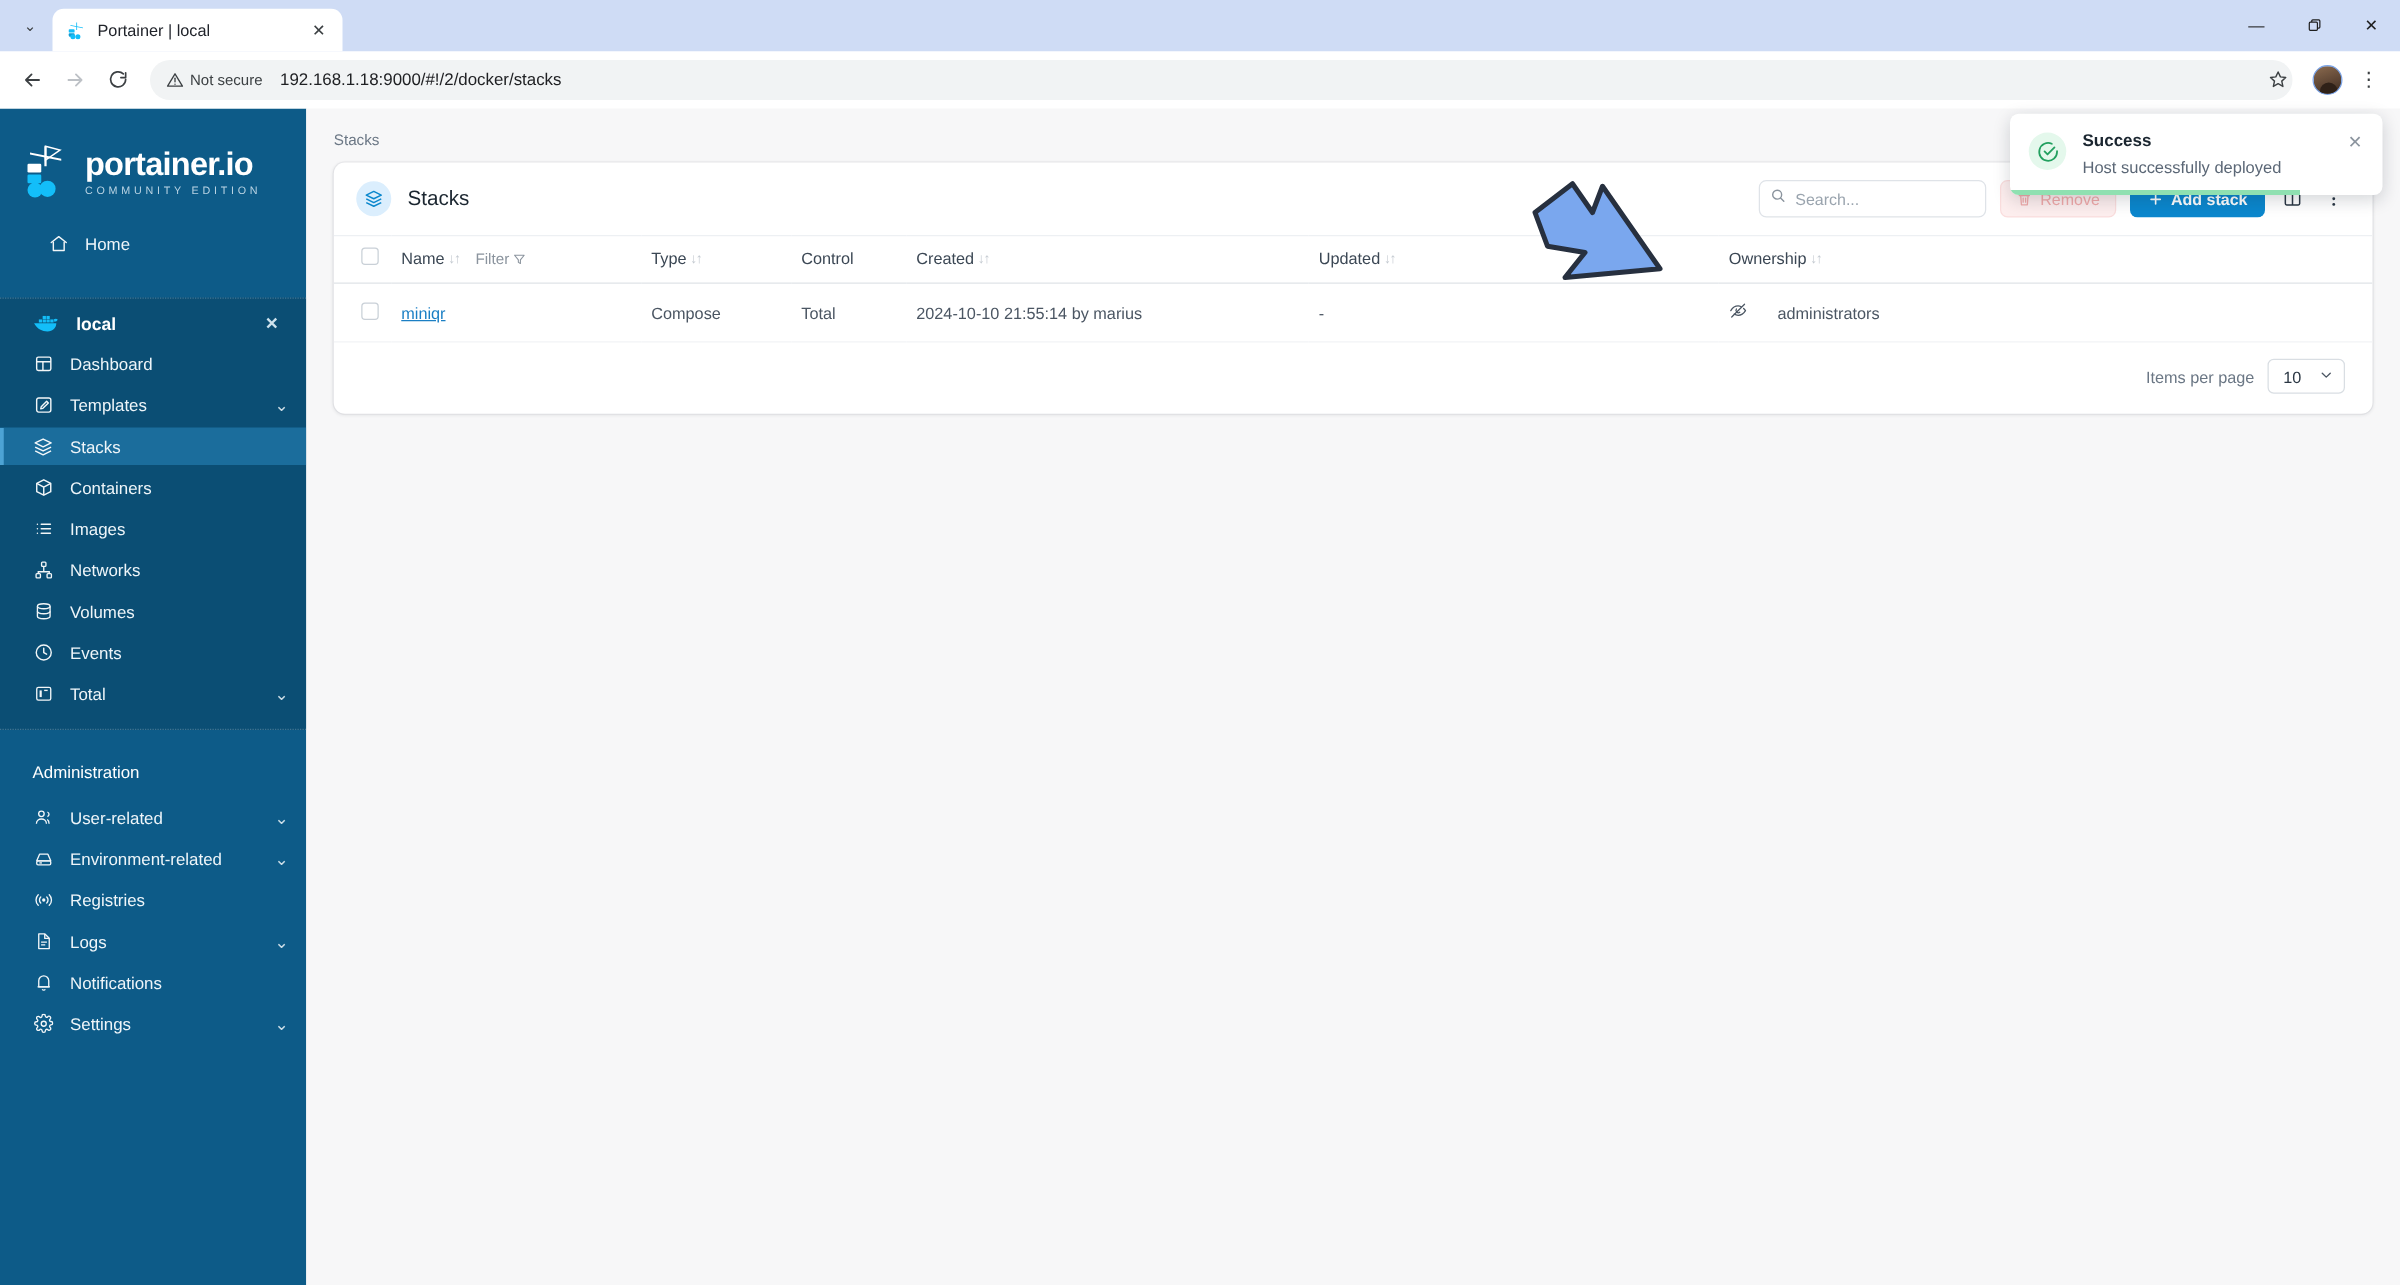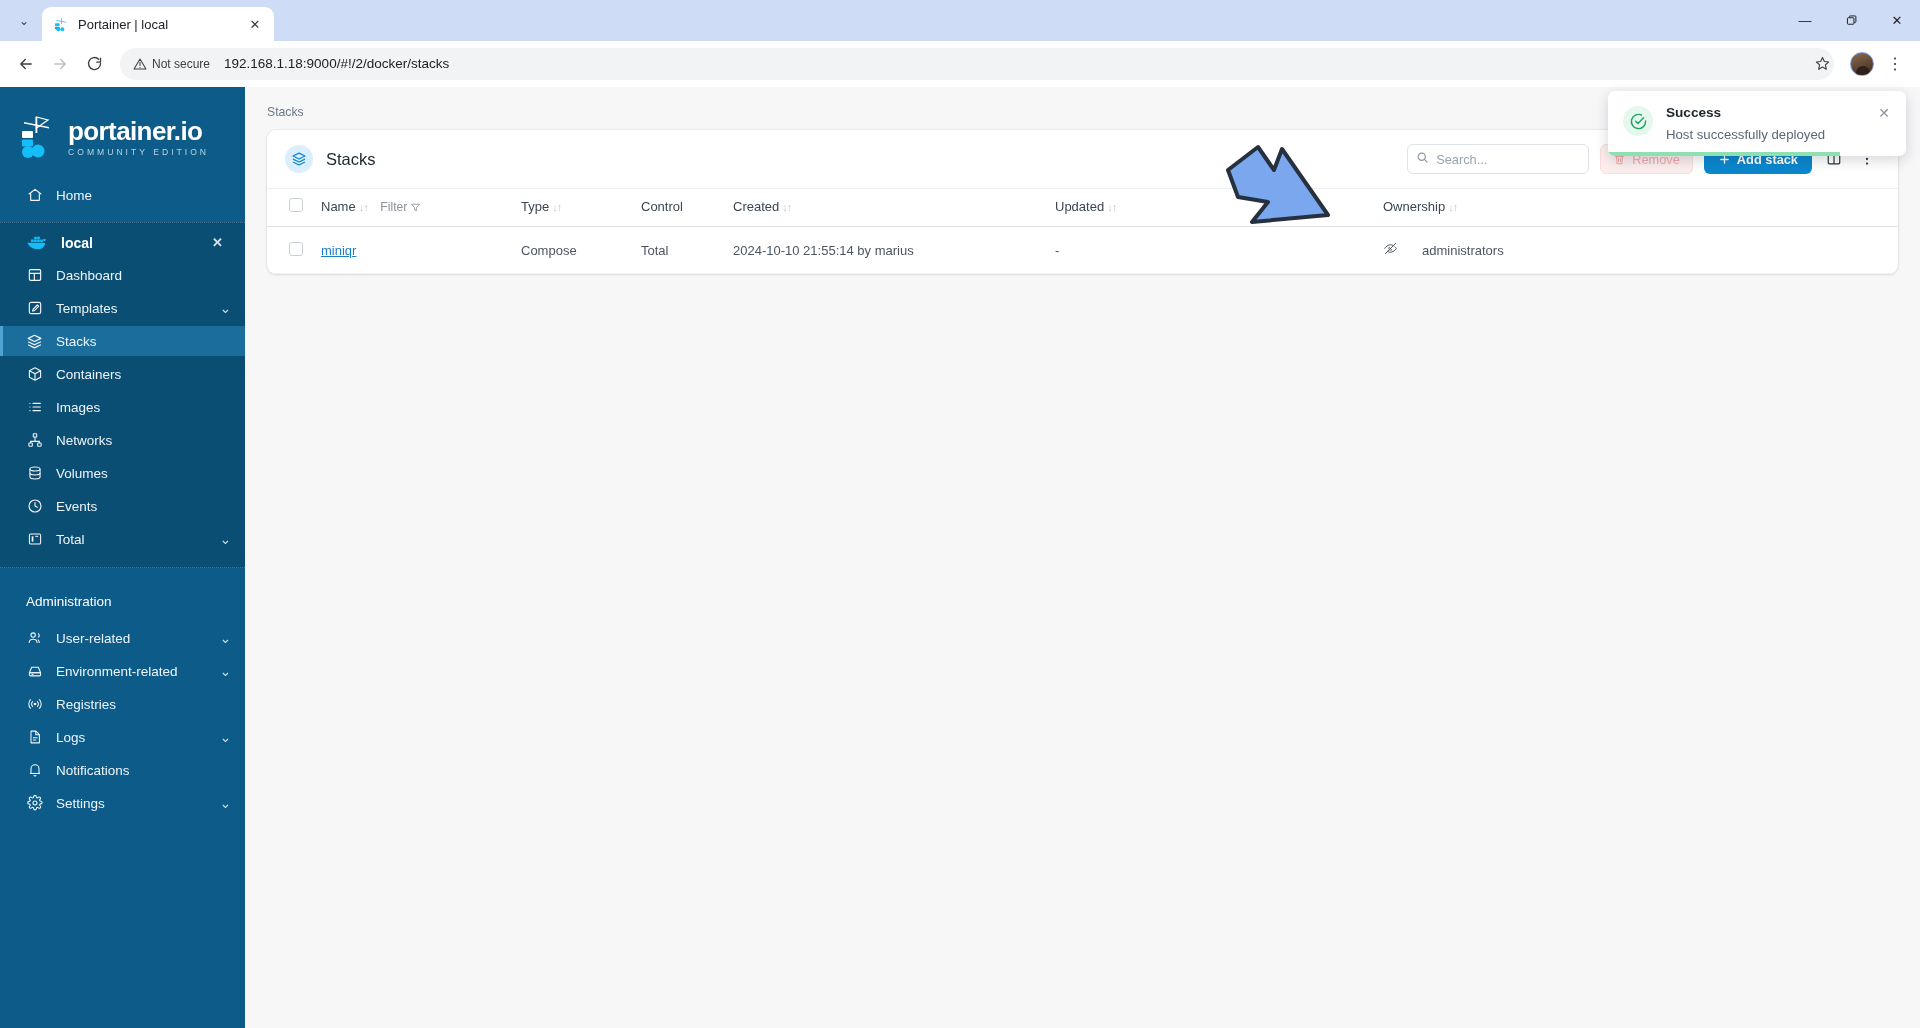--- a/index.html
+++ b/index.html
@@ -205,21 +205,21 @@
     margin: 3px 0;
   }
   .side-item .ico {
     width: 17px; height: 17px;
     display: flex; align-items: center; justify-content: center;
     flex: 0 0 auto;
     opacity: .95;
   }
   .side-item .lbl { flex: 1; white-space: nowrap; }
   .side-item .chev { opacity: .85; }
-  .side-item.home { padding-left: 26px; margin-bottom: 12px; }
+  .side-item.home { padding-left: 38px; margin-bottom: 28px; }
 
   .env-group {
     background: #0b4e74;
     padding: 6px 0 10px 0;
     border-top: 1px dotted rgba(255,255,255,.22);
     border-bottom: 1px dotted rgba(255,255,255,.22);
   }
   .env-head {
     display: flex; align-items: center;
     gap: 13px;
@@ -896,20 +896,31 @@
                     <path d="M3.8 20.2 20.2 3.8"></path>
                   </svg>
                 </span>
                 <span>administrators</span>
               </span>
             </td>
           </tr>
         </tbody>
       </table>
 
+      <div class="table-footer">
+        <span>Items per page</span>
+        <span class="per-page-select">
+          <span>10</span>
+          <span>
+            <svg width="12" height="12" viewBox="0 0 24 24" fill="none" stroke="#4b5663" stroke-width="2.2" stroke-linecap="round" stroke-linejoin="round">
+                <path d="M5.6 9.2 12 15.4l6.4-6.2"></path>
+              </svg>
+          </span>
+        </span>
+      </div>
     </section>
 
     <div class="toast">
       <span class="toast-ico-wrap">
         <svg width="19" height="19" viewBox="0 0 24 24" fill="none" stroke="#22a05f" stroke-width="1.8" stroke-linecap="round" stroke-linejoin="round">
           <path d="M21 11.2V12a9 9 0 1 1-5.3-8.2"></path>
             <path d="M8.4 11.6l3 3 7-7.2"></path>
         </svg>
       </span>
       <span class="toast-body">

